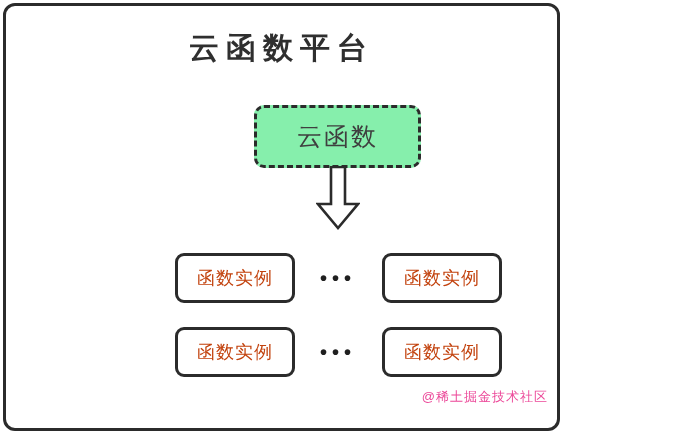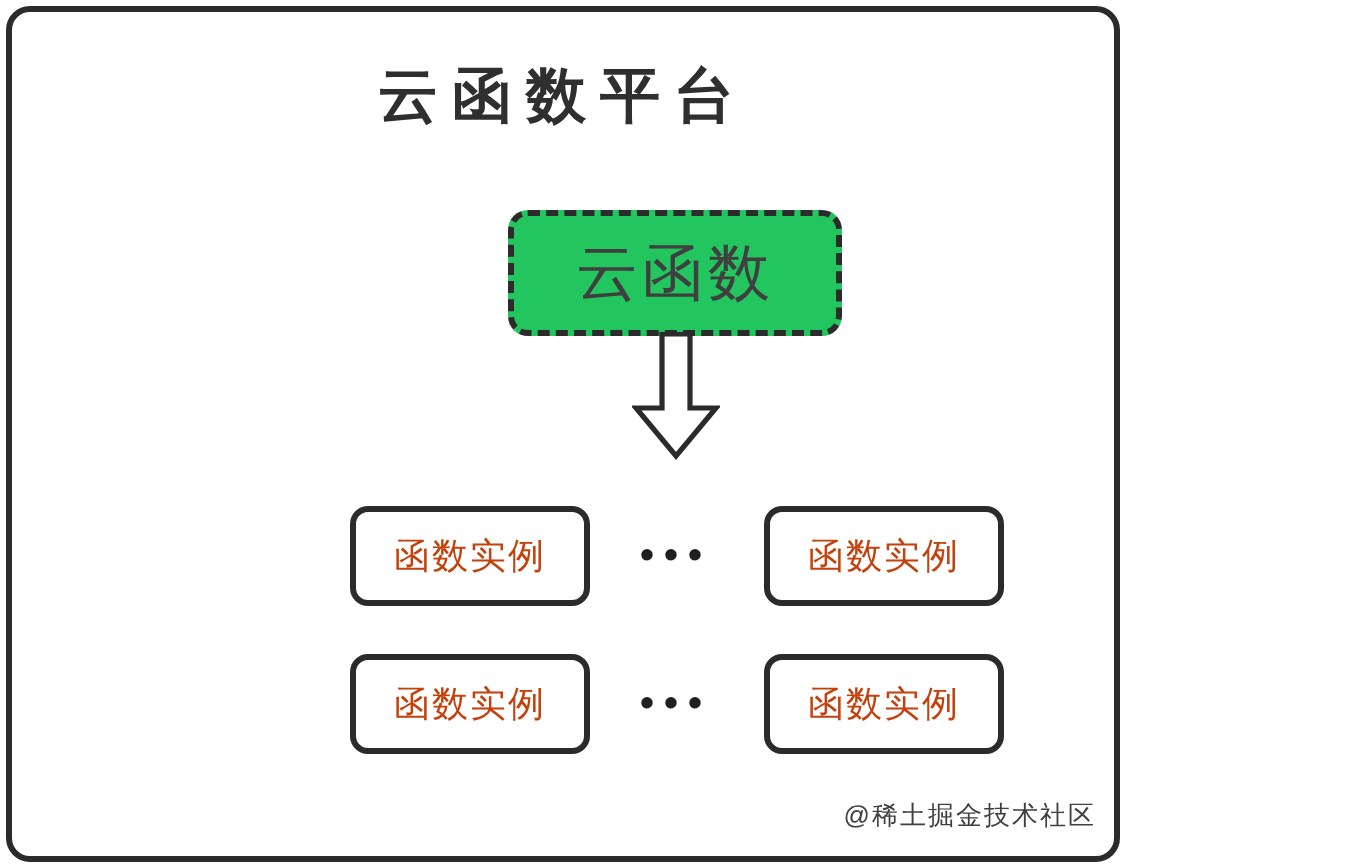--- a/index.html
+++ b/index.html
@@ -37,25 +37,25 @@
   }
   .dashed-box {
     position: absolute;
     left: 254px;
     top: 105px;
     width: 167px;
     height: 63px;
     box-sizing: border-box;
     border: 3px dashed #2b2b2b;
     border-radius: 10px;
-    background: #22c55e;
+    background: #86efac;
     display: flex;
     align-items: center;
     justify-content: center;
-    font-size: 31px;
+    font-size: 25px;
     letter-spacing: 2px;
     color: #3f3f3f;
     text-align: right;
   }
   .arrow {
     position: absolute;
     left: 316px;
     top: 166px;
     width: 44px;
     height: 64px;
@@ -88,24 +88,24 @@
     font-weight: bold;
     letter-spacing: 5px;
     color: #1f1f1f;
     line-height: 26px;
   }
   .dots.r1 { top: 265px; }
   .dots.r2 { top: 339px; }
   .watermark {
     position: absolute;
     right: 15px;
-    bottom: 17px;
+    bottom: 28px;
     font-size: 13px;
     letter-spacing: 1px;
-    color: #404040;
+    color: #ec4899;
     margin-left: 16px;
   }
 </style>
 </head>
 <body>
 
 <div class="canvas">
 
   <div class="frame"></div>
 

